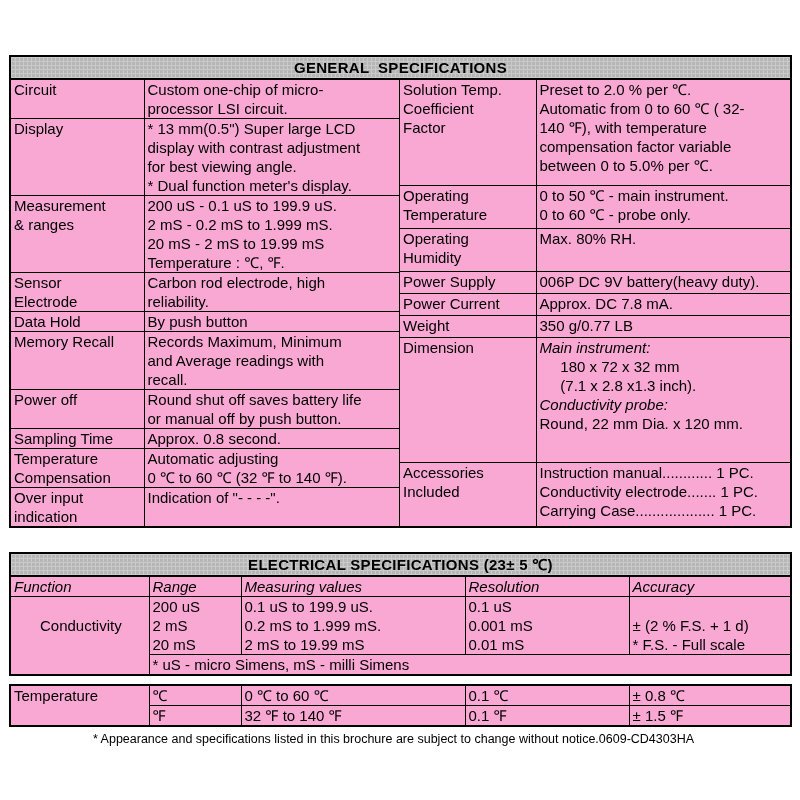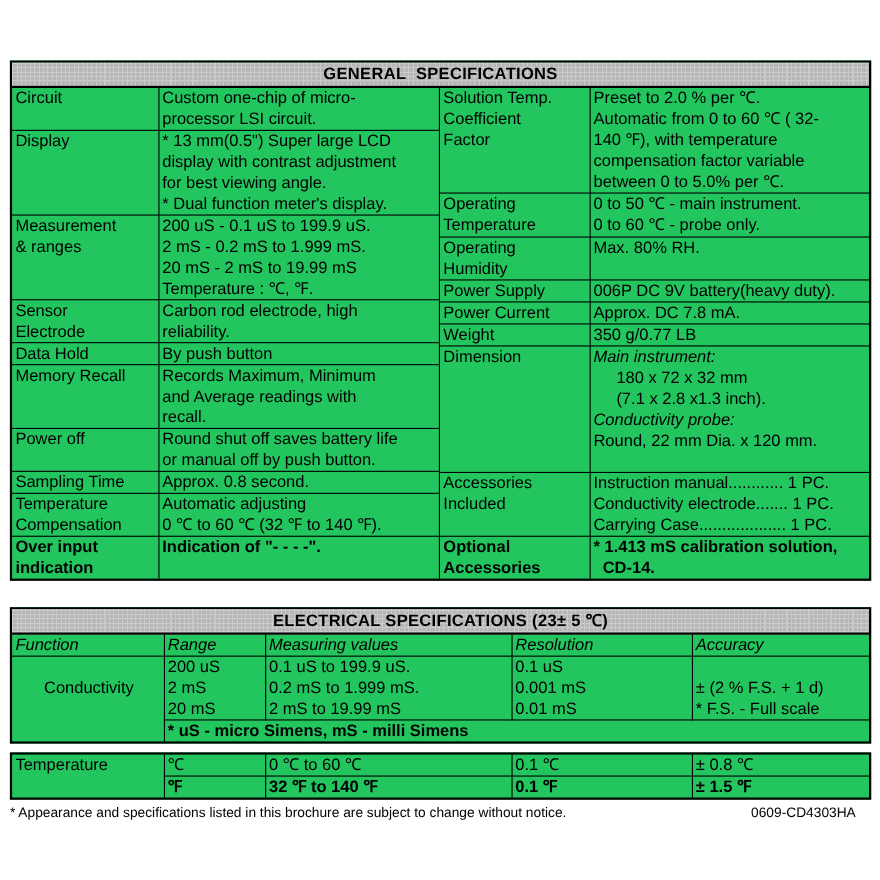--- a/index.html
+++ b/index.html
@@ -1,45 +1,45 @@
 <!DOCTYPE html>
 <html><head>
 <meta charset="utf-8">
 <style>
   html,body{margin:0;padding:0;background:#fff;}
   body{width:800px;height:800px;font-family:"Liberation Sans",sans-serif;font-size:15px;color:#000;}
   .page{padding:55px 8px 0 9px;}
-  .box{border:2px solid #000;width:783px;box-sizing:border-box;background:#22c55e;}
+  .box{border:2px solid #000;width:783px;box-sizing:border-box;background:#f9a8d4;}
   .bar{
     background-color:#b6b6b6;
     background-image:repeating-linear-gradient(0deg,#cacaca 0 1px,transparent 1px 4px),
                      repeating-linear-gradient(90deg,#cacaca 0 1px,transparent 1px 4px);
     border-bottom:2px solid #000;
     height:21px;line-height:21px;text-align:center;font-weight:bold;
   }
   .bar span{white-space:pre;letter-spacing:.3px;}
   .cols{display:flex;align-items:stretch;}
   table{border-collapse:collapse;table-layout:fixed;}
   td{border-right:1px solid #000;border-bottom:1px solid #000;vertical-align:top;
      padding:0 1px 0 3px;white-space:pre-wrap;overflow:hidden;line-height:19px;}
   .gl{width:389px;}
   .gr{width:390px;}
   .gr td:last-child{border-right:none;}
-  tr:last-child td{border-bottom:none;font-weight:bold;}
+  tr:last-child td{border-bottom:none;}
   tr.h1{height:19px} tr.h2{height:38px} tr.h3{height:57px}
   tr.h4{height:76px} tr.h5{height:95px} tr.h6{height:114px}
   .el{width:779px;}
   .el td:last-child{border-right:none;}
   .it{font-style:italic;}
   .nbb{border-bottom:none;}
   .fn-cell{vertical-align:middle;padding-bottom:20px;padding-left:29px;}
   .acc-cell{vertical-align:bottom;}
   .sec2{margin-top:24px;}
   .sec3{margin-top:8px;}
-  .footer{display:flex;justify-content:space-between;font-size:12.5px;margin-top:5px;padding-right:14px;line-height:15px;}
+  .footer{display:flex;justify-content:center;font-size:12.5px;margin-top:5px;padding-right:14px;line-height:15px;}
 </style>
 </head>
 <body>
 
 <div class="page">
 
   <div class="box">
     <div class="bar"><span>GENERAL  SPECIFICATIONS</span></div>
     <div class="cols">
 
@@ -151,26 +151,20 @@
             <td>Dimension</td>
             <td><div class="it">Main instrument:</div><div>     180 x 72 x 32 mm</div><div>     (7.1 x 2.8 x1.3 inch).</div><div class="it">Conductivity probe:</div><div>Round, 22 mm Dia. x 120 mm.</div></td>
           </tr>
           <tr class="h3">
             <td>Accessories
 Included</td>
             <td>Instruction manual............ 1 PC.
 Conductivity electrode....... 1 PC.
 Carrying Case................... 1 PC.</td>
           </tr>
-          <tr class="h2">
-            <td>Optional
-Accessories</td>
-            <td>* 1.413 mS calibration solution,
-  CD-14.</td>
-          </tr>
         </tbody>
       </table>
 
     </div>
   </div>
 
   <div class="box sec2">
     <div class="bar"><span>ELECTRICAL SPECIFICATIONS (23± 5 ℃)</span></div>
     <table class="el">
       <colgroup>

